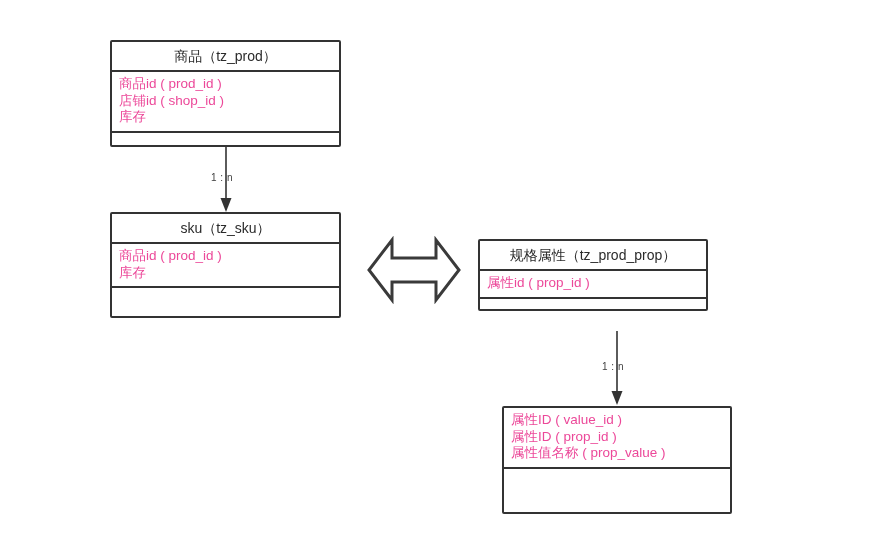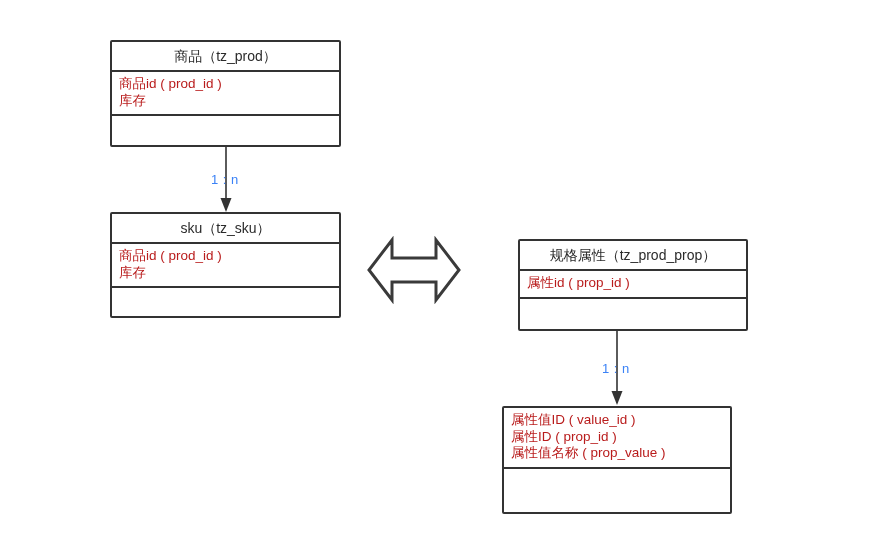--- a/index.html
+++ b/index.html
@@ -41,60 +41,61 @@
   }
   .entity-attrs {
     box-sizing: border-box;
     border-bottom: 2px solid #333333;
     padding: 4px 0 5px 7px;
     flex: 0 0 auto;
   }
   .attr-row {
     font-size: 13.5px;
     line-height: 16.5px;
-    color: #b91c1c;
+    color: #ec4899;
     white-space: nowrap;
     overflow: hidden;
   }
   .entity-methods {
     flex: 1 1 auto;
     min-height: 10px;
   }
 
   
   .rel {
     position: absolute;
   }
   .rel svg {
     display: block;
     overflow: visible;
   }
   .rel-label {
     position: absolute;
-    font-size: 13px;
-    color: #3b82f6;
+    font-size: 10px;
+    color: #404040;
     white-space: nowrap;
     letter-spacing: 0.5px;
   }
 
   
   .bidir {
     position: absolute;
   }
   .bidir svg { display: block; }
 </style>
 </head>
 <body>
 
 <div id="canvas">
 
   <div class="entity" style="left:110px; top:40px; width:231px; height:107px;">
     <div class="entity-header">商品（tz_prod）</div>
     <div class="entity-attrs">
       <div class="attr-row">商品id ( prod_id )</div>
+      <div class="attr-row">店铺id ( shop_id )</div>
       <div class="attr-row">库存</div>
     </div>
     <div class="entity-methods"></div>
   </div>
 
   <div class="rel" style="left:210px; top:147px; width:40px; height:66px;">
     <svg width="40" height="66" viewBox="0 0 40 66">
       <line x1="16" y1="0" x2="16" y2="56" stroke="#333333" stroke-width="1.6"></line>
       <polygon points="16,65 10.5,51 21.5,51" fill="#333333"></polygon>
     </svg>
@@ -109,38 +110,38 @@
     </div>
     <div class="entity-methods"></div>
   </div>
 
   <div class="bidir" style="left:366px; top:236px; width:96px; height:68px;">
     <svg width="96" height="68" viewBox="0 0 96 68">
       <polygon points="26,4 26,22 70,22 70,4 93,34 70,64 70,46 26,46 26,64 3,34" fill="#ffffff" stroke="#3a3a3a" stroke-width="3" stroke-linejoin="miter"></polygon>
     </svg>
   </div>
 
-  <div class="entity" style="left:518px; top:239px; width:230px; height:92px;">
+  <div class="entity" style="left:478px; top:239px; width:230px; height:72px;">
     <div class="entity-header">规格属性（tz_prod_prop）</div>
     <div class="entity-attrs">
       <div class="attr-row">属性id ( prop_id )</div>
     </div>
     <div class="entity-methods"></div>
   </div>
 
   <div class="rel" style="left:601px; top:331px; width:40px; height:75px;">
     <svg width="40" height="75" viewBox="0 0 40 75">
       <line x1="16" y1="0" x2="16" y2="65" stroke="#333333" stroke-width="1.6"></line>
       <polygon points="16,74 10.5,60 21.5,60" fill="#333333"></polygon>
     </svg>
     <span class="rel-label" style="left:1px; top:30px;">1 : n</span>
   </div>
 
   <div class="entity" style="left:502px; top:406px; width:230px; height:108px;">
     <div class="entity-attrs">
-      <div class="attr-row">属性值ID ( value_id )</div>
+      <div class="attr-row">属性ID ( value_id )</div>
       <div class="attr-row">属性ID ( prop_id )</div>
       <div class="attr-row">属性值名称 ( prop_value )</div>
     </div>
     <div class="entity-methods"></div>
   </div>
 
 </div>
 
 </body></html>

